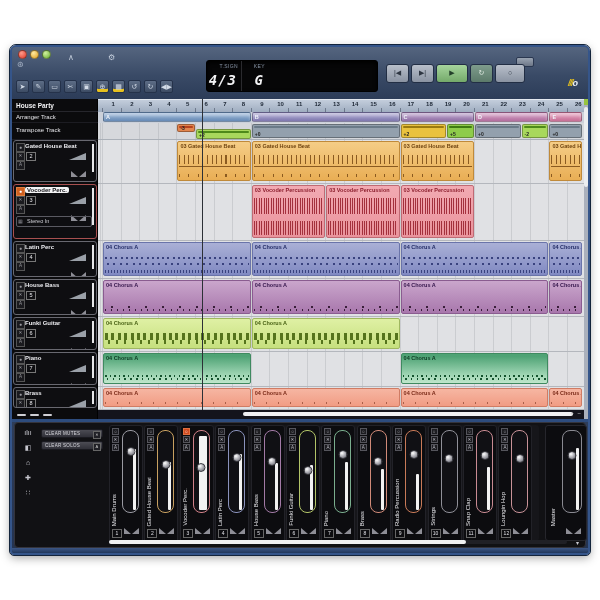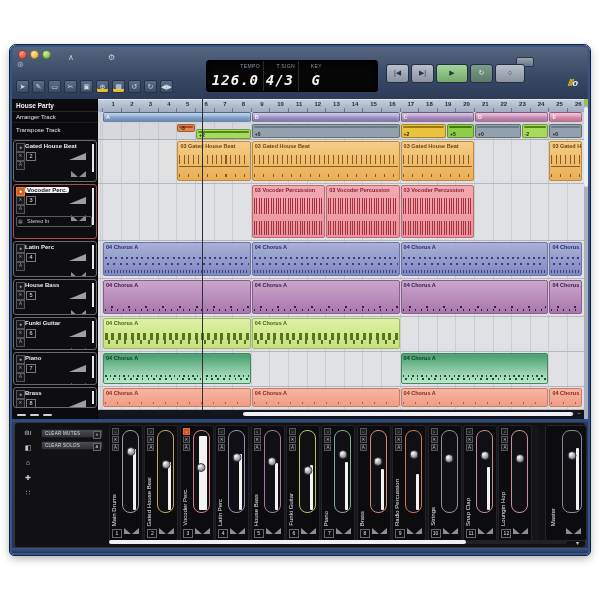--- a/index.html
+++ b/index.html
@@ -231,24 +231,20 @@
           <span class="tool">▣</span>
           <span class="tool active">⊕</span>
           <span class="tool active">▦</span>
           <span class="tool">↺</span>
           <span class="tool">↻</span>
           <span class="tool">◀▶</span>
         </div>
     <span class="chrome-widget"></span>
 
     <div class="lcd">
-      <div class="lcd-cell" style="width:56px;">
-        <span class="lcd-lab">TEMPO</span>
-        <span class="lcd-val">126.0</span>
-      </div>
       <div class="lcd-cell" style="width:34px;">
         <span class="lcd-lab">T.SIGN</span>
         <span class="lcd-val">4/3</span>
       </div>
       <div class="lcd-cell" style="width:26px;">
         <span class="lcd-lab">KEY</span>
         <span class="lcd-val">G</span>
       </div>
     </div>
 

